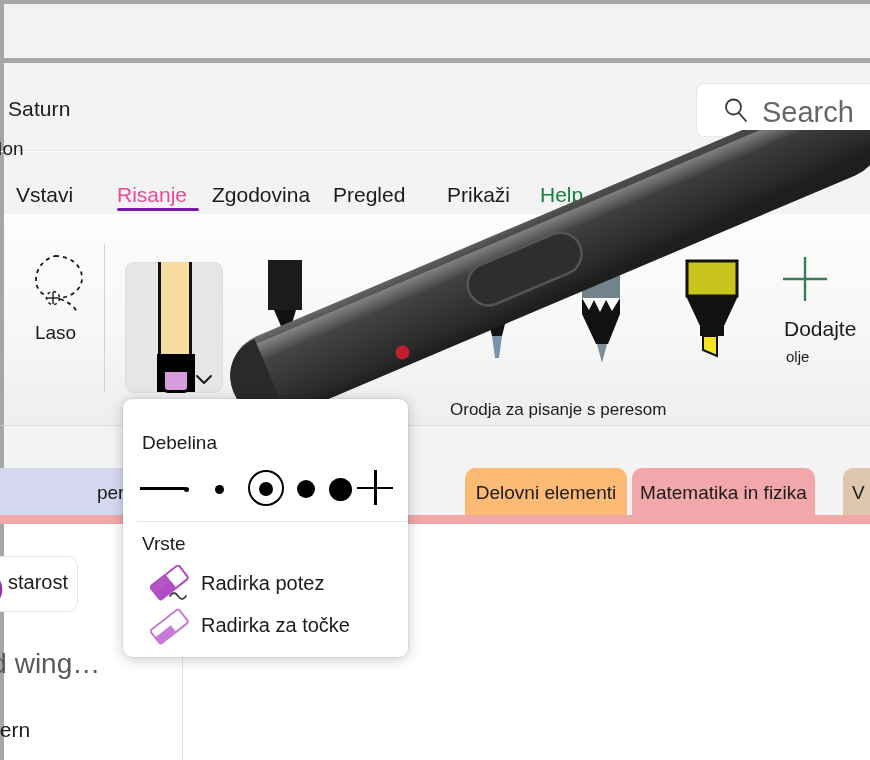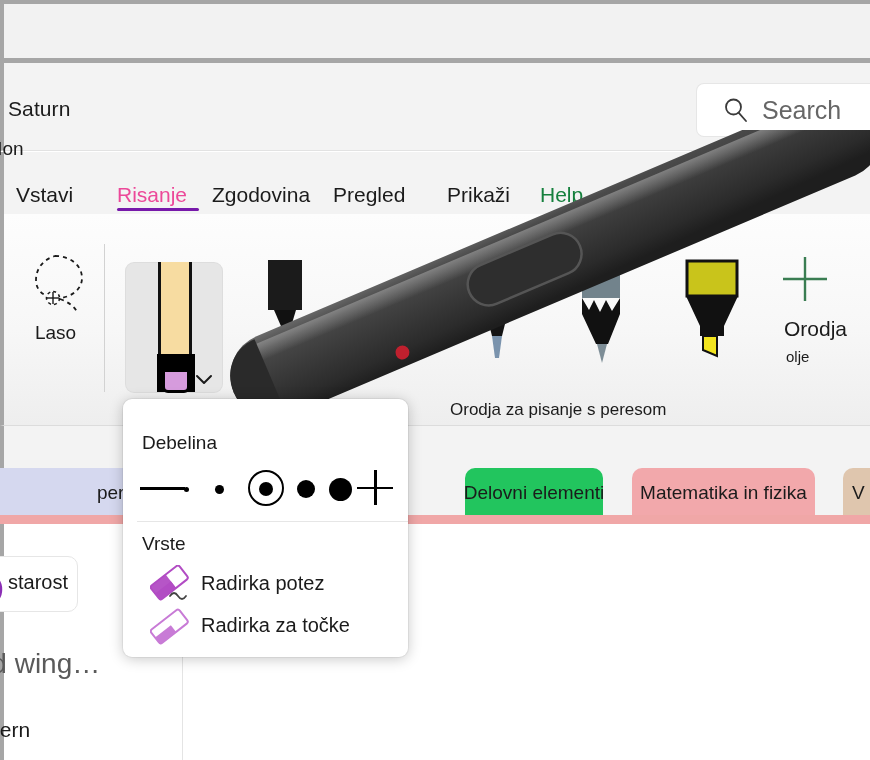--- a/index.html
+++ b/index.html
@@ -41,21 +41,21 @@
   .search-box {
     position:absolute; left:697px; top:84px; width:190px; height:52px;
     background:#ffffff; border-radius:7px;
     box-shadow:0 0 0 1px #e6e6e6;
   }
   .search-icon {
     position:absolute; left:722px; top:96px; width:28px; height:28px;
   }
   .search-placeholder {
     position:absolute; left:762px; top:96px;
-    font-size:25px; color:#666;
+    font-size:29px; color:#666;
     white-space:nowrap;
   }
 
   
   .ribbon-tabs {
     position:absolute; left:0; top:152px; width:870px; height:62px;
     background:#f3f3f3;
     border-left:4px solid #a6a6a6;
   }
   .rtab {
@@ -312,37 +312,37 @@
 
   <div class="ribbon-caption">Orodja za pisanje s peresom</div>
 
   <div class="addpen">
     <div class="addpen-plus">
       <svg width="48" height="48" viewBox="0 0 48 48">
         <line x1="24" y1="2" x2="24" y2="46" stroke="#3a7d52" stroke-width="2.4"></line>
         <line x1="2" y1="24" x2="46" y2="24" stroke="#3a7d52" stroke-width="2.4"></line>
       </svg>
     </div>
-    <div class="addpen-label">Orodja</div>
+    <div class="addpen-label">Dodajte</div>
     <div class="addpen-sub">olje</div>
   </div>
 
   <div class="nb-bar"></div>
   <div class="nb-name">ook</div>
   <div class="nb-chevron">
     <svg width="24" height="16" viewBox="0 0 24 16">
       <path d="M4 4 L12 12 L20 4" fill="none" stroke="#1b1b1b" stroke-width="2" stroke-linecap="round" stroke-linejoin="round"></path>
     </svg>
   </div>
 
   <div class="tabstrip">
     <div class="sec-tab" style="left:-40px;width:205px;background:#d5d8ef;justify-content:flex-end;padding-right:10px">
       <span>peresa</span>
     </div>
-    <div class="sec-tab" style="left:465px;width:138px;background:#22c55e">
+    <div class="sec-tab" style="left:465px;width:162px;background:#fdba74">
       <span>Delovni elementi</span>
     </div>
     <div class="sec-tab" style="left:632px;width:183px;background:#f2a8ab">
       <span>Matematika in fizika</span>
     </div>
     <div class="sec-tab" style="left:843px;width:60px;background:#dfc6ae;justify-content:flex-start;padding-left:9px">
       <span>V</span>
     </div>
   </div>
   <div class="sec-underline"></div>

